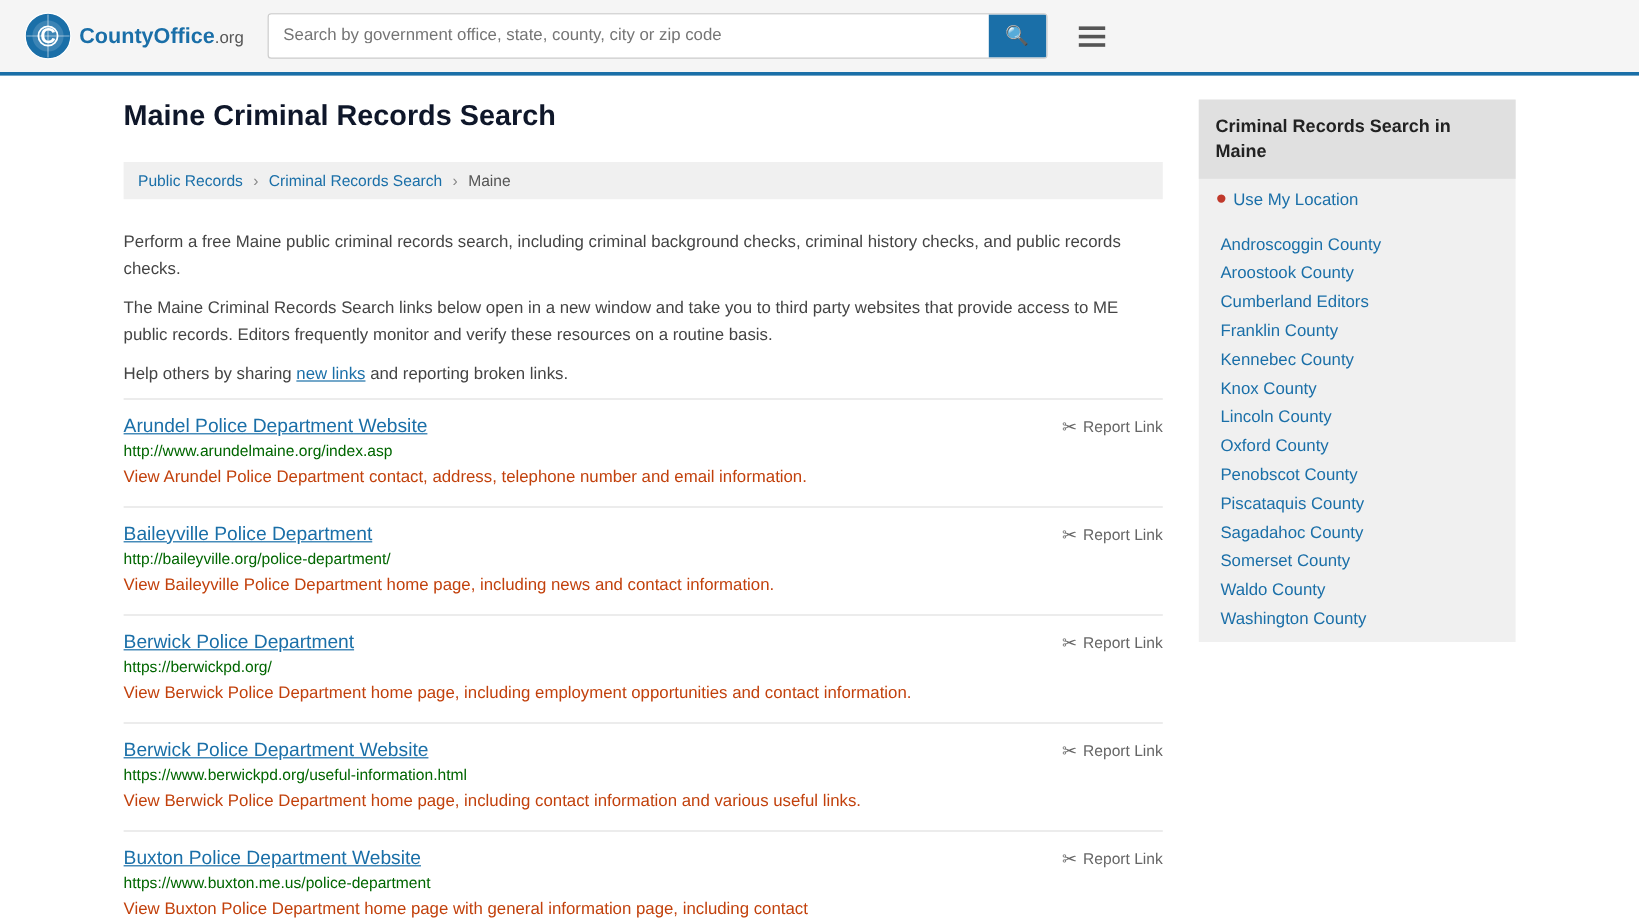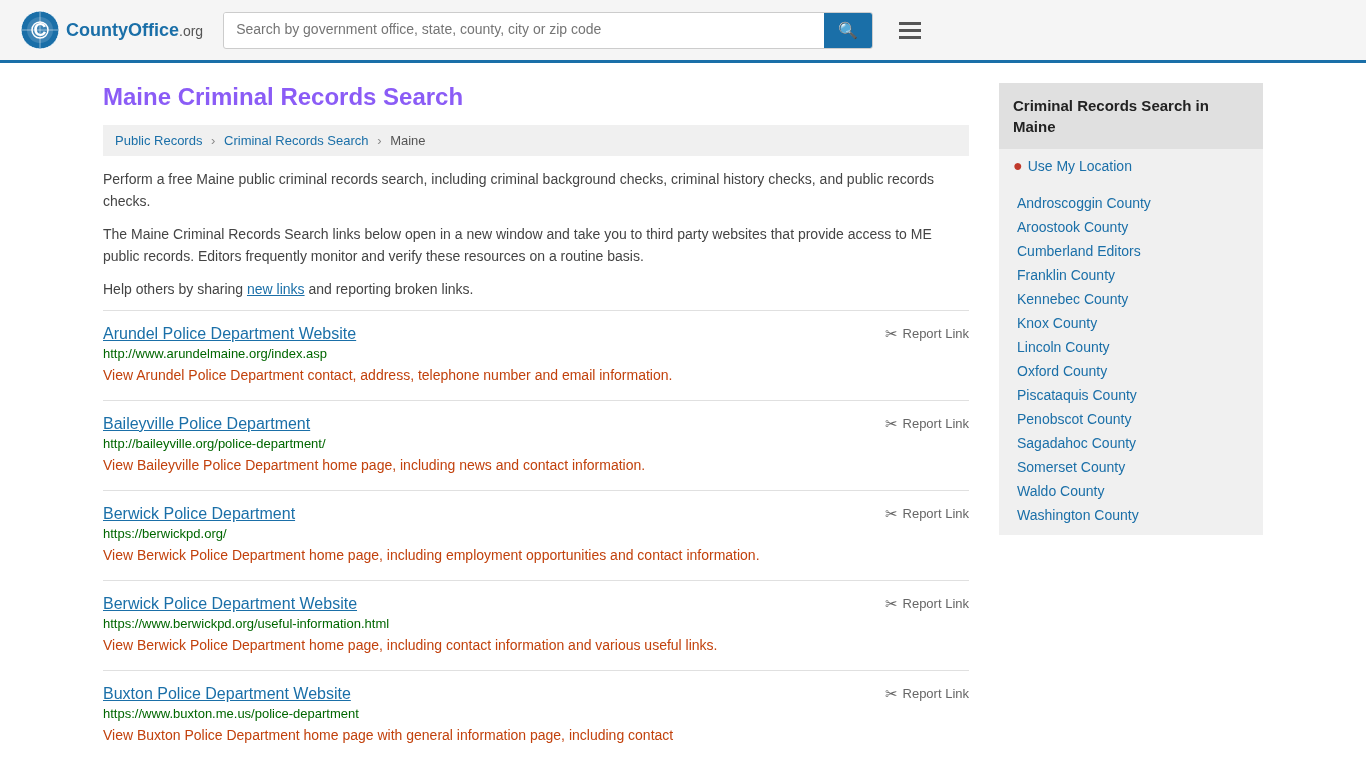--- a/index.html
+++ b/index.html
@@ -91,29 +91,29 @@
     }
     .sidebar {
       width: 264px;
       flex-shrink: 0;
     }
 
     
     .page-title {
       font-size: 24px;
       font-weight: bold;
-      color: #8b5cf6;
-      margin-bottom: 14px;
+      color: #0f172a;
+      margin-bottom: 24px;
     }
 
     
     .breadcrumb {
       background: #f0f0f0;
       padding: 8px 12px;
-      margin-bottom: 12px;
+      margin-bottom: 24px;
       font-size: 13px;
       color: #555;
     }
     .breadcrumb a {
       color: #1a6fa8;
       text-decoration: none;
     }
     .breadcrumb .sep { margin: 0 5px; color: #888; }
 
     
@@ -325,22 +325,22 @@
       </div>
       <ul class="sidebar-list" id="county-list">
           <li><a href="#">Androscoggin County</a></li>
           <li><a href="#">Aroostook County</a></li>
           <li><a href="#">Cumberland Editors</a></li>
           <li><a href="#">Franklin County</a></li>
           <li><a href="#">Kennebec County</a></li>
           <li><a href="#">Knox County</a></li>
           <li><a href="#">Lincoln County</a></li>
           <li><a href="#">Oxford County</a></li>
+          <li><a href="#">Penobscot County</a></li>
           <li><a href="#">Piscataquis County</a></li>
-          <li><a href="#">Penobscot County</a></li>
           <li><a href="#">Sagadahoc County</a></li>
           <li><a href="#">Somerset County</a></li>
           <li><a href="#">Waldo County</a></li>
           <li><a href="#">Washington County</a></li>
         </ul>
     </div>
   </aside>
 </div>
 
 </body></html>

